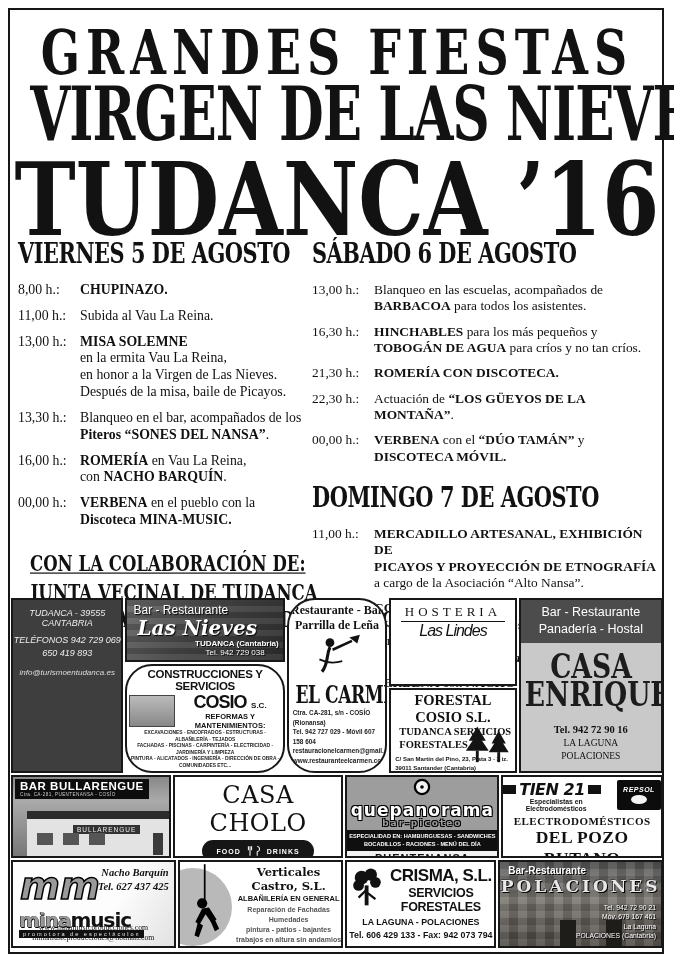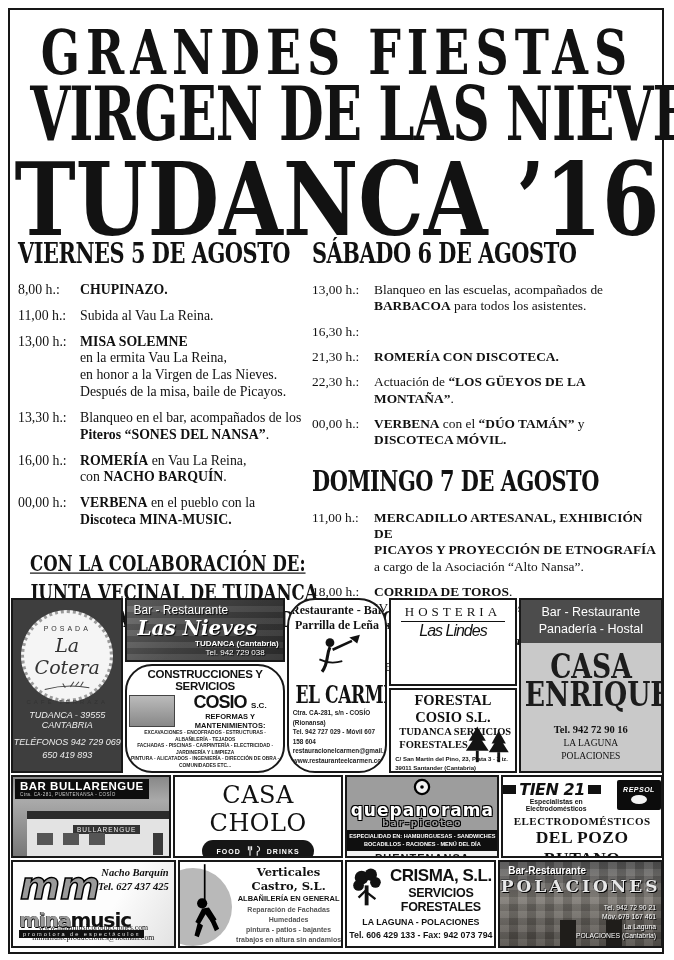--- a/index.html
+++ b/index.html
@@ -244,20 +244,24 @@
 
     <div class="event">
       <span class="time">13,00 h.:</span>
       <div class="desc">
         <div><span>Blanqueo en las escuelas, acompañados de</span></div>
         <div><span style="font-weight: bold;">BARBACOA</span><span> para todos los asistentes.</span></div>
       </div>
     </div>
     <div class="event">
       <span class="time">16,30 h.:</span>
+      <div class="desc">
+        <div><span style="font-weight: bold;">HINCHABLES</span><span> para los más pequeños y</span></div>
+        <div><span style="font-weight: bold;">TOBOGÁN DE AGUA</span><span> para críos y no tan críos.</span></div>
+      </div>
     </div>
     <div class="event">
       <span class="time">21,30 h.:</span>
       <div class="desc">
           <div><span style="font-weight: bold;">ROMERÍA CON DISCOTECA.</span></div>
         </div>
     </div>
     <div class="event">
       <span class="time">22,30 h.:</span>
       <div class="desc">
@@ -295,29 +299,20 @@
       <div class="desc">
           <div><span style="font-weight: bold;">VERBENA</span><span> con </span><span style="font-weight: bold;">NACHO BARQUÍN</span><span>.</span></div>
         </div>
     </div>
   </div>
 
   <div id="ads">
 
     <div class="ads-row" style="height:177px;">
       <div class="ad cotera" style="width:113px;">
-        <div class="cotera-circle">
-          <div class="c-posada">POSADA</div>
-          <div class="c-name">La Cotera</div>
-          <svg width="56" height="12" viewBox="0 0 60 14" style="margin-top:1px;">
-            <path d="M4 11 Q30 4 56 9" stroke="#444" stroke-width="1.2" fill="none"></path>
-            <path d="M34 8 l4 -6 M40 7 l4 -5 M46 7 l3 -5 M28 9 l-3 -5" stroke="#444" stroke-width="1.2" fill="none"></path>
-          </svg>
-          <div class="c-cafe">CAFÉ TERRAZA</div>
-        </div>
         <div class="c-loc">TUDANCA - 39555 CANTABRIA</div>
         <div class="c-tel">
           <div>TELÉFONOS 942 729 069</div>
           <div>650 419 893</div>
         </div>
         <div class="c-web">
           <div>info@turismoentudanca.es</div>
 
         </div>
       </div>

